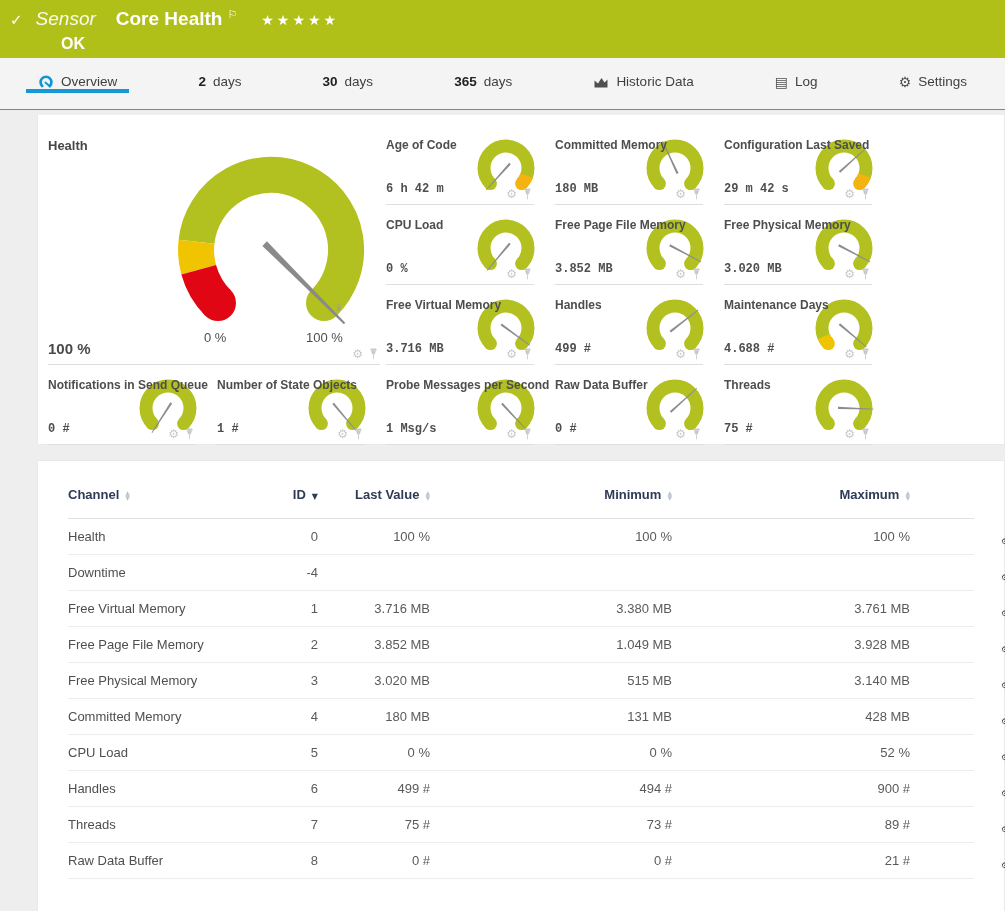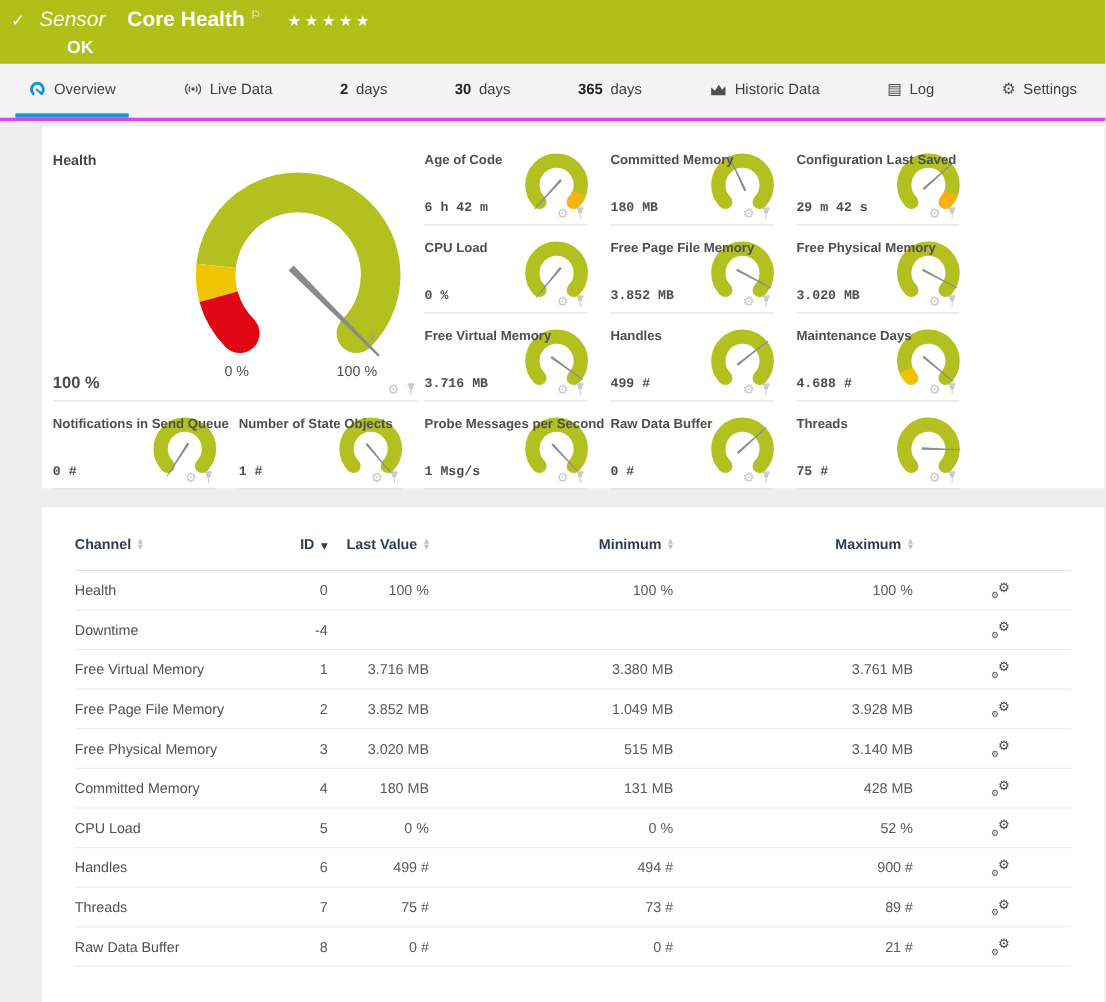--- a/index.html
+++ b/index.html
@@ -11,22 +11,22 @@
   .sensor-header { height:58px; background:#b0c018; color:#fff; position:relative; }
   .hdr-line1 { padding:8px 0 0 10px; font-size:19px; display:flex; align-items:baseline; }
   .check-icon { font-weight:bold; font-size:15px; margin-right:13px; }
   .sensor-kind { font-style:italic; font-weight:400; opacity:.92; margin-right:20px; }
   .sensor-title { font-weight:700; }
   .flag-icon { font-size:11px; margin-left:5px; position:relative; top:-7px; }
   .stars { margin-left:24px; font-size:14px; letter-spacing:3px; }
   .sensor-status { padding:5px 0 0 61px; font-size:16px; font-weight:700; }
 
   
-  .tabbar { height:52px; background:#f4f4f4; border-bottom:3px solid #d946ef;
-    display:flex; justify-content:space-between; padding:0 14px; }
+  .tabbar { height:52px; background:#f4f4f4; border-bottom:1px solid #d946ef;
+    display:flex; justify-content:space-between; padding:0 26px;align-items:center; }
   .tab { display:flex; align-items:center; gap:7px; font-size:13.5px; color:#3f3f3f;
     cursor:pointer; border-bottom:4px solid transparent; padding:0 12px; }
   .tab.active { border-bottom-color:#1499d6; }
   .tab-num { font-weight:700; color:#222; }
   .tab-icon { display:inline-flex; align-items:center; color:#4f4f4f; font-size:14px; line-height:1; }
 
   
   .gauges-panel { margin:5px 0 0 37px; width:968px; height:330px; background:#fff;
     padding:10px 0 0 10px; border:1px solid #e9e9e9; border-top:none; }
   .gauge-grid { display:grid; grid-template-columns:repeat(5,169px); grid-auto-rows:80px; }
@@ -45,21 +45,21 @@
   .health-gauge { position:absolute; top:20px; left:73px; width:300px; height:210px; }
   .scale-label { position:absolute; font-size:13px; color:#4e4e4e; }
   .scale-min { top:205px; left:156px; }
   .scale-max { top:205px; left:258px; }
   .avg-marker { position:absolute; top:178px; left:288px; font-size:9px; color:#9a9a9a; }
   .health-value { position:absolute; bottom:7px; left:0; font-size:15px; font-weight:700; color:#4a4a4a; }
 
   
   .table-panel { margin:15px 0 0 37px; width:968px; min-height:460px; background:#fff;
     padding:0 30px; border:1px solid #e9e9e9; }
-  .trow { display:grid; grid-template-columns:165px 65px 92px 222px 218px 146px; align-items:center; }
+  .trow { display:grid; grid-template-columns:165px 65px 92px 222px 218px 146px; align-items:center;gap:20px; }
   .thead { padding:26px 0 16px 0; border-bottom:1px solid #e0e0e0; align-items:start; }
   .th { font-size:13px; font-weight:700; color:#2e3b58; cursor:pointer; }
   .th .lbl { display:inline; }
   .c-right { text-align:right; }
   .sort-both { display:inline-flex; flex-direction:column; margin-left:6px; vertical-align:middle;
     font-size:6px; line-height:4.5px; color:#bcc3cd; }
   .sort-desc { margin-left:6px; font-size:8px; color:#2e3b58; }
   .tr { height:36px; border-bottom:1px solid #ececec; font-size:13px; color:#5a5a5a; }
   .cell-channel { color:#4f4f4f; }
   .cell-icon { display:flex; justify-content:flex-end; padding-right:58px; }
@@ -83,29 +83,20 @@
 
 <div class="tabbar" id="tabbar">
     <div class="tab active">
       <span class="tab-icon glyph">
         <svg width="16" height="15" viewBox="0 0 16 15">
           <path d="M 4.2 12.0 A 5.4 5.4 0 1 1 11.8 12.0" fill="none" stroke="#1095d5" stroke-width="2.7" stroke-linecap="round"></path>
           <path d="M7.4 8.6 L12 12.4" stroke="#1095d5" stroke-width="2" stroke-linecap="round"></path>
         </svg>
       </span>
       <span>Overview</span>
-    </div>
-    <div class="tab">
-      <span class="tab-icon glyph">
-        <svg width="17" height="14" viewBox="0 0 17 14">
-          <circle cx="8.5" cy="7" r="1.6" fill="#4f4f4f"></circle>
-          <path d="M5.9 4.6 A3.4 3.4 0 0 0 5.9 9.4 M11.1 4.6 A3.4 3.4 0 0 1 11.1 9.4 M3.7 2.3 A6.4 6.4 0 0 0 3.7 11.7 M13.3 2.3 A6.4 6.4 0 0 1 13.3 11.7" fill="none" stroke="#4f4f4f" stroke-width="1.3"></path>
-        </svg>
-      </span>
-      <span>Live Data</span>
     </div>
     <div class="tab">
       <span class="tab-num">2</span>
       <span>days</span>
     </div>
     <div class="tab">
       <span class="tab-num">30</span>
       <span>days</span>
     </div>
     <div class="tab">

